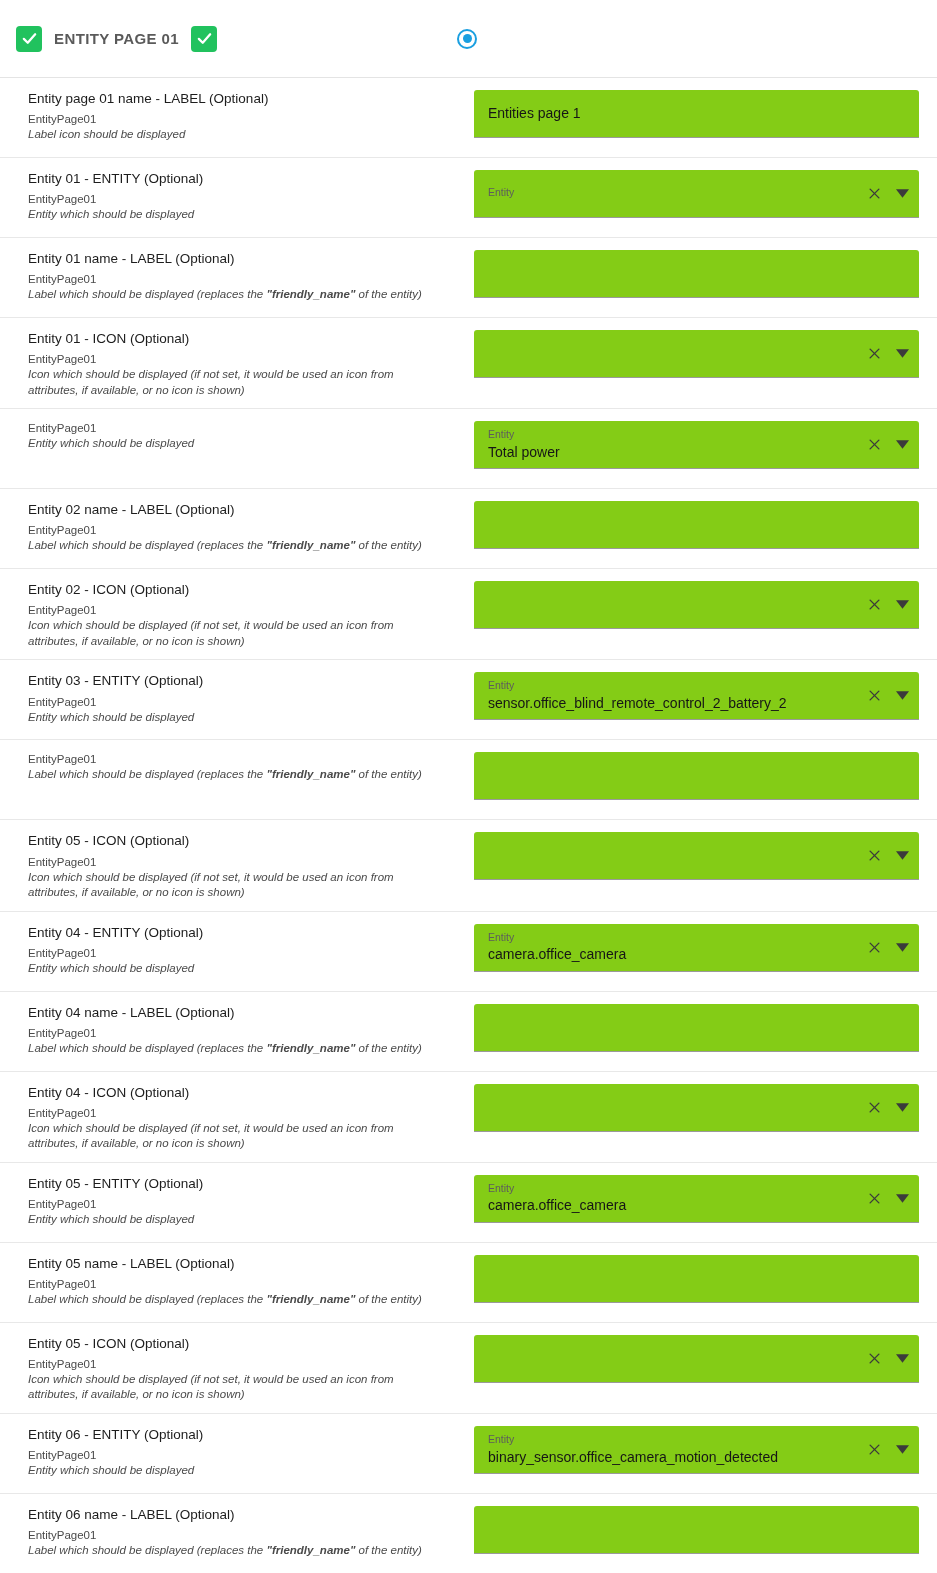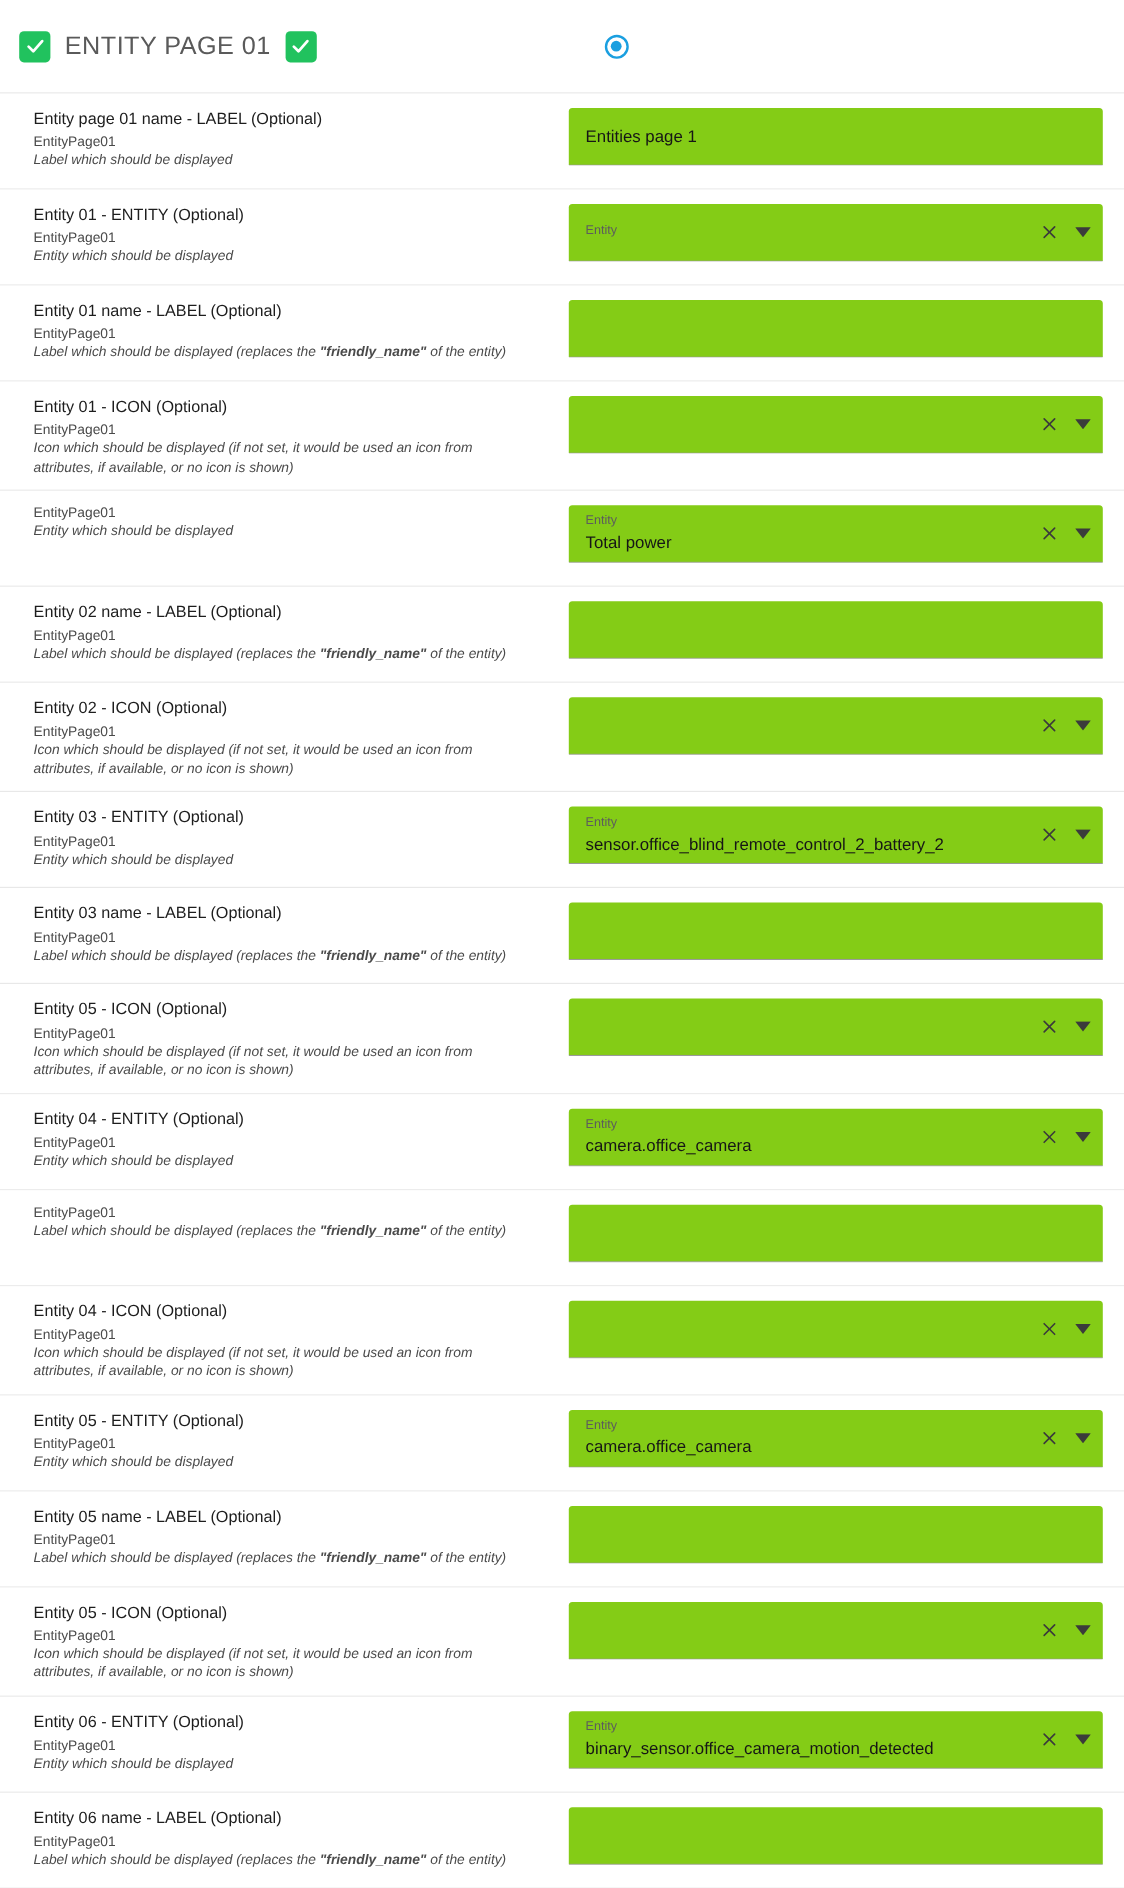--- a/index.html
+++ b/index.html
@@ -31,22 +31,22 @@
     height: 26px;
     border-radius: 4px;
     background: #21c25e;
     display: inline-flex;
     align-items: center;
     justify-content: center;
     flex: 0 0 auto;
   }
   .check-box svg { display: block; }
   .header-title {
-    font-size: 21px;
-    font-weight: normal;
+    font-size: 15px;
+    font-weight: bold;
     color: #5a5a5a;
     letter-spacing: 0.4px;
     margin: 0 12px;
     white-space: nowrap;
   }
   .header-radio-wrap {
     margin-left: 240px;
     display: flex;
     align-items: center;
   }
@@ -184,21 +184,21 @@
         <span class="radio-inner"></span>
       </span>
     </div>
   </div>
 
   <div id="rows-container">
       <div class="row">
         <div class="row-left">
           <div class="field-title">Entity page 01 name - LABEL (Optional)</div>
           <div class="field-key">EntityPage01</div>
-          <div class="field-desc">Label which should be displayed</div>
+          <div class="field-desc">Label icon should be displayed</div>
         </div>
         <div class="row-right">
           <div class="input-wrap">
             <div class="input-text-stack">
               <div class="input-value plain">Entities page 1</div>
             </div>
           </div>
         </div>
       </div>
       <div class="row">
@@ -360,21 +360,20 @@
                 <svg width="13" height="9" viewBox="0 0 14 9">
                   <polygon points="0,0 14,0 7,9" fill="currentColor"></polygon>
                 </svg>
               </span>
             </div>
           </div>
         </div>
       </div>
       <div class="row">
         <div class="row-left">
-          <div class="field-title">Entity 03 name - LABEL (Optional)</div>
           <div class="field-key">EntityPage01</div>
           <div class="field-desc">Label which should be displayed (replaces the <b>"friendly_name"</b> of the entity)</div>
         </div>
         <div class="row-right">
           <div class="input-wrap">
             <div class="input-text-stack">
               <div class="empty-spacer"></div>
             </div>
           </div>
         </div>
@@ -429,20 +428,21 @@
                 <svg width="13" height="9" viewBox="0 0 14 9">
                   <polygon points="0,0 14,0 7,9" fill="currentColor"></polygon>
                 </svg>
               </span>
             </div>
           </div>
         </div>
       </div>
       <div class="row">
         <div class="row-left">
+          <div class="field-title">Entity 04 name - LABEL (Optional)</div>
           <div class="field-key">EntityPage01</div>
           <div class="field-desc">Label which should be displayed (replaces the <b>"friendly_name"</b> of the entity)</div>
         </div>
         <div class="row-right">
           <div class="input-wrap">
             <div class="input-text-stack">
               <div class="empty-spacer"></div>
             </div>
           </div>
         </div>

